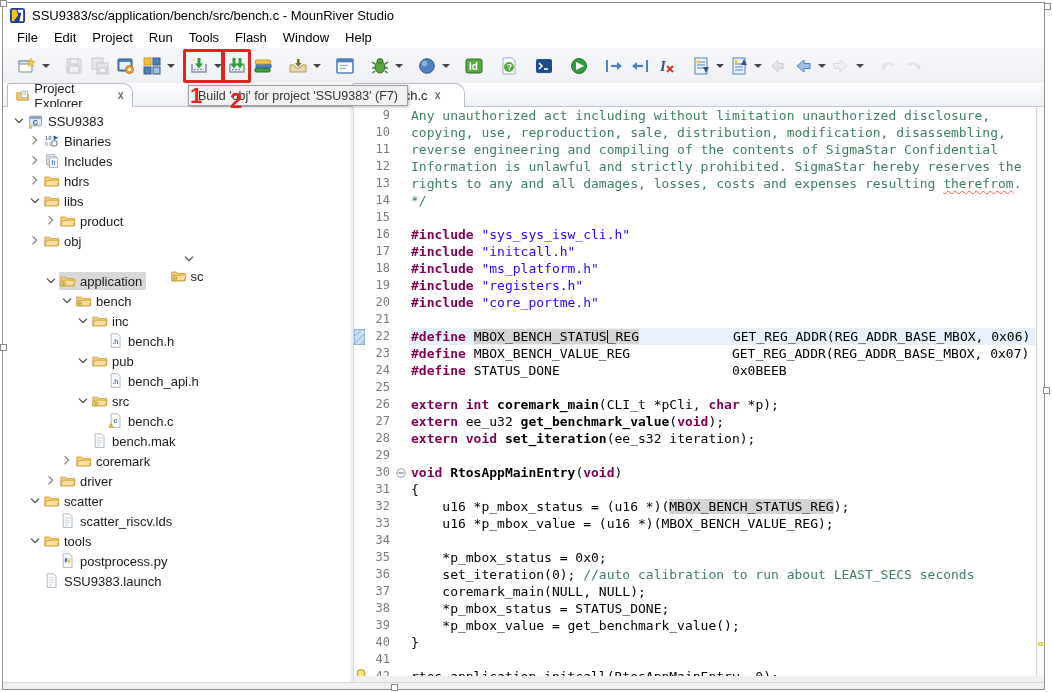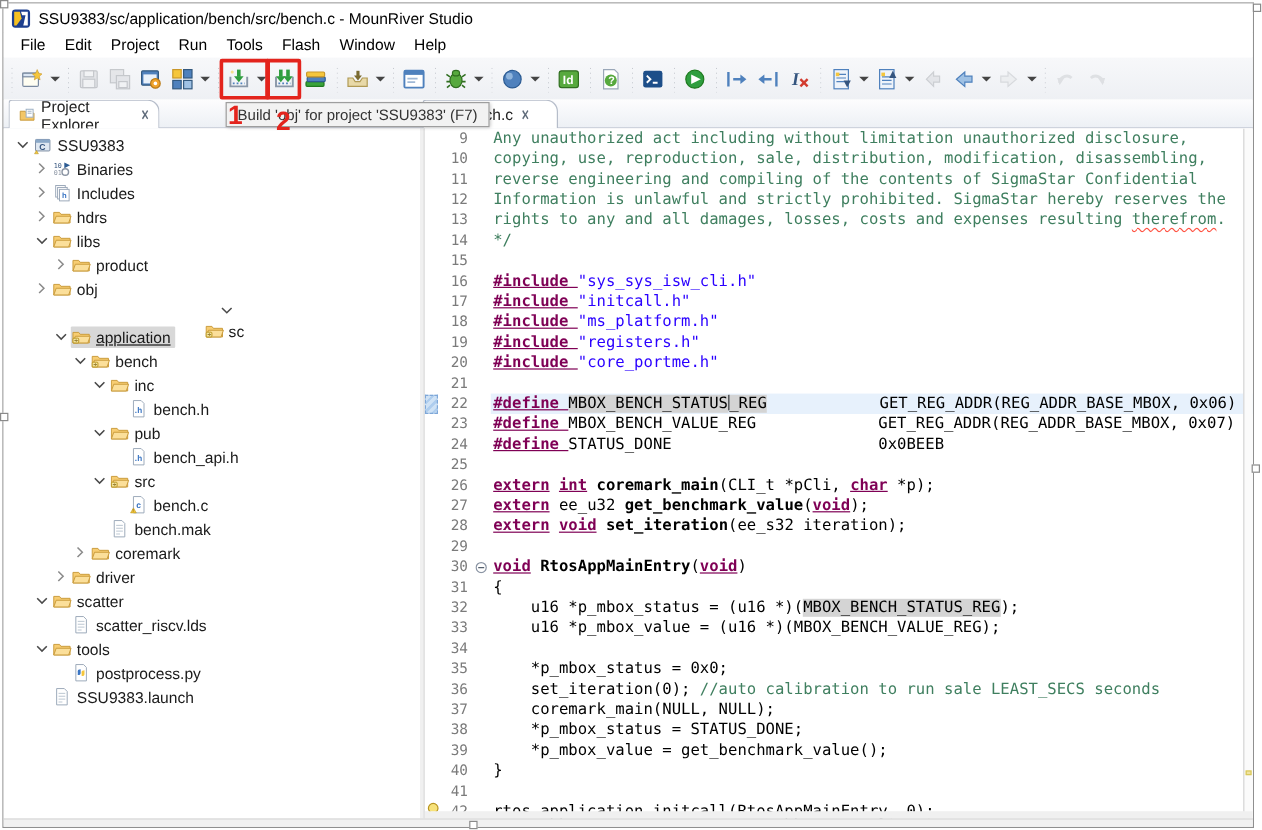--- a/index.html
+++ b/index.html
@@ -65,21 +65,21 @@
     font-size:13px; line-height:17px; white-space:pre; }
   .g-marker { width:12px; flex:none; }
   .g-num { width:27px; flex:none; text-align:right; color:#7b7b7b; padding-right:3px;
     font-size:12px; }
   .g-fold { width:16px; flex:none; display:flex; align-items:center; justify-content:center; }
   .codecell { flex:1; padding-left:2px; color:#000; }
   .line.cur .codecell { background:#e7f1fc; }
   .marker-edit { width:11px; height:16px; margin-top:1px;
     background:repeating-linear-gradient(135deg,#cfe2f5 0 3px,#aecdee 3px 5px);
     border:1px dashed #7ea7d8; }
-  .tk { color:#7f0055; font-weight:bold;text-decoration:underline; }
+  .tk { color:#7f0055; font-weight:bold; }
   .ts { color:#2a00ff; }
   .tc { color:#3f7f5f; }
   .tb2 { font-weight:bold; }
   .thl { background:#d4d4d4; }
   .tsp { text-decoration:underline wavy #ff5545 1px; text-underline-offset:2px; }
   .tw  { text-decoration:underline wavy #d9cb4a 1px; text-underline-offset:3px; }
   .cursor { display:inline-block; width:0; border-left:1.4px solid #000; height:13px;
     vertical-align:-2px; }
   .hstrip { position:absolute; left:0; right:0; bottom:-0px; height:6px; background:#f0f0f0; }
   .ovr { position:absolute; right:0; top:0; bottom:0; width:8px; background:#fbfbfb;
@@ -547,21 +547,21 @@
                 <svg viewBox="0 0 20 20" style="width: 16px; height: 16px;">
                   <path d="M1 5 L7 5 L8.5 7 L18 7 L18 16 L1 16 Z" fill="#f7cd72" stroke="#c99a3a"></path>
                   <path d="M1 16 L3.5 9 L19 9 L16.5 16 Z" fill="#fbdf9a" stroke="#c99a3a"></path>
                   <rect x="1" y="11" width="6" height="5" rx="1" fill="#f5e6a0" stroke="#b8941f"></rect>
                   <path d="M2.5 13.5 L5.5 13.5 M4.3 12.3 L5.5 13.5 L4.3 14.7" fill="none" stroke="#8a6d1f" stroke-width=".9"></path>
                 </svg>
               </span>
               <span>sc</span>
             </span>
           </div>
-          <div class="tree-row" style="padding-left: 40px; text-decoration: underline;">
+          <div class="tree-row" style="padding-left: 40px;">
             <span class="tree-exp">
               <svg viewBox="0 0 20 20">
                 <polyline points="5,7 10,12 15,7" fill="none" stroke="#4a4a4a" stroke-width="1.6"></polyline>
               </svg>
             </span>
             <span class="tree-core sel">
               <span style="display: inline-flex;">
                 <svg viewBox="0 0 20 20" style="width: 16px; height: 16px;">
                   <path d="M1 5 L7 5 L8.5 7 L18 7 L18 16 L1 16 Z" fill="#f7cd72" stroke="#c99a3a"></path>
                   <path d="M1 16 L3.5 9 L19 9 L16.5 16 Z" fill="#fbdf9a" stroke="#c99a3a"></path>
@@ -827,21 +827,21 @@
             <div class="line"><div class="g-marker"></div><div class="g-num">29</div><div class="g-fold"></div><pre class="codecell"></pre></div>
             <div class="line"><div class="g-marker"></div><div class="g-num">30</div><div class="g-fold"><svg width="10" height="10" viewBox="0 0 10 10">
                   <circle cx="5" cy="5" r="4.2" fill="#fff" stroke="#8a94a3"></circle>
                   <line x1="2.5" y1="5" x2="7.5" y2="5" stroke="#55606e"></line>
                 </svg></div><pre class="codecell"><span class="tk">void</span><span class=""> </span><span class="tb2">RtosAppMainEntry</span><span class="">(</span><span class="tk">void</span><span class="">)</span></pre></div>
             <div class="line"><div class="g-marker"></div><div class="g-num">31</div><div class="g-fold"></div><pre class="codecell"><span class="">{</span></pre></div>
             <div class="line"><div class="g-marker"></div><div class="g-num">32</div><div class="g-fold"></div><pre class="codecell"><span class="">    u16 *p_mbox_status = (u16 *)(</span><span class="thl">MBOX_BENCH_STATUS_REG</span><span class="">);</span></pre></div>
             <div class="line"><div class="g-marker"></div><div class="g-num">33</div><div class="g-fold"></div><pre class="codecell"><span class="">    u16 *p_mbox_value = (u16 *)(MBOX_BENCH_VALUE_REG);</span></pre></div>
             <div class="line"><div class="g-marker"></div><div class="g-num">34</div><div class="g-fold"></div><pre class="codecell"></pre></div>
             <div class="line"><div class="g-marker"></div><div class="g-num">35</div><div class="g-fold"></div><pre class="codecell"><span class="">    *p_mbox_status = 0x0;</span></pre></div>
-            <div class="line"><div class="g-marker"></div><div class="g-num">36</div><div class="g-fold"></div><pre class="codecell"><span class="">    set_iteration(0); </span><span class="tc">//auto calibration to run sale LEAST_SECS seconds</span></pre></div>
+            <div class="line"><div class="g-marker"></div><div class="g-num">36</div><div class="g-fold"></div><pre class="codecell"><span class="">    set_iteration(0); </span><span class="tc">//auto calibration to run about LEAST_SECS seconds</span></pre></div>
             <div class="line"><div class="g-marker"></div><div class="g-num">37</div><div class="g-fold"></div><pre class="codecell"><span class="">    coremark_main(NULL, NULL);</span></pre></div>
             <div class="line"><div class="g-marker"></div><div class="g-num">38</div><div class="g-fold"></div><pre class="codecell"><span class="">    *p_mbox_status = STATUS_DONE;</span></pre></div>
             <div class="line"><div class="g-marker"></div><div class="g-num">39</div><div class="g-fold"></div><pre class="codecell"><span class="">    *p_mbox_value = get_benchmark_value();</span></pre></div>
             <div class="line"><div class="g-marker"></div><div class="g-num">40</div><div class="g-fold"></div><pre class="codecell"><span class="">}</span></pre></div>
             <div class="line"><div class="g-marker"></div><div class="g-num">41</div><div class="g-fold"></div><pre class="codecell"></pre></div>
             <div class="line"><div class="g-marker"><svg width="14" height="14" viewBox="0 0 14 14">
                   <circle cx="7" cy="5.5" r="4" fill="#f7e27a" stroke="#b8941f"></circle>
                   <rect x="5.4" y="9" width="3.2" height="3" fill="#9aa4b0"></rect>
                   <polygon points="1,13 7,13 4,8" fill="#f5c63c" stroke="#b8941f" stroke-width=".6"></polygon>
                 </svg></div><div class="g-num">42</div><div class="g-fold"></div><pre class="codecell"><span class="tw">rtos_application_initcall(RtosAppMainEntry, 0);</span></pre></div>

